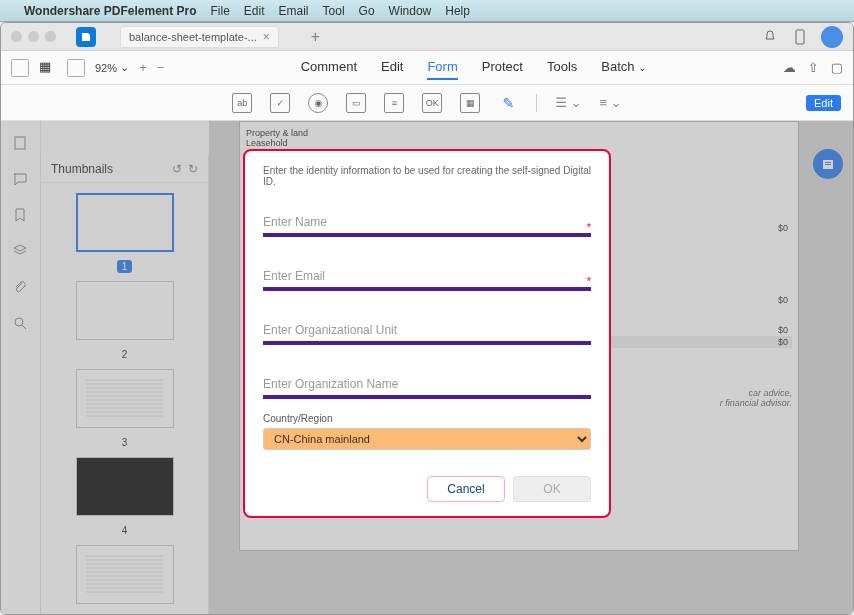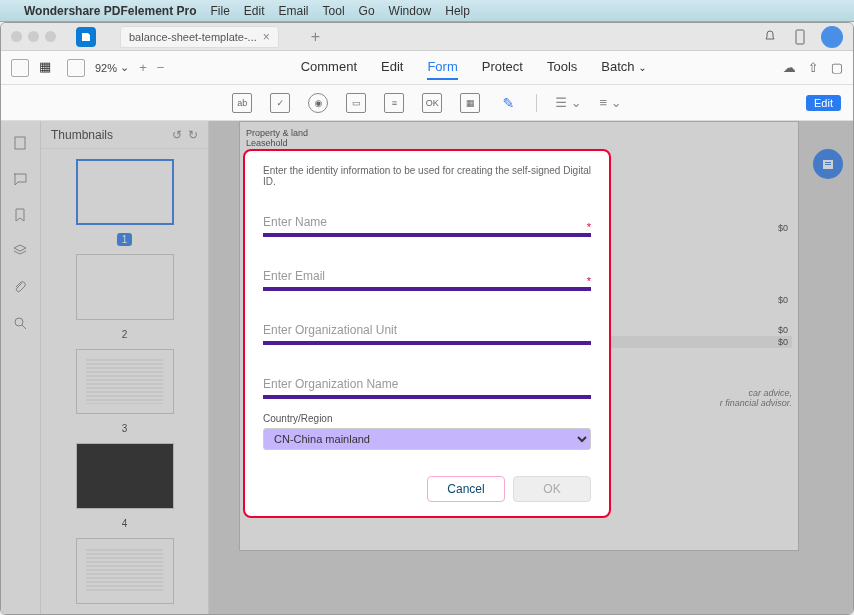--- a/index.html
+++ b/index.html
@@ -40,21 +40,21 @@
     .form-tool { width: 20px; height: 20px; border: 1px solid #888; border-radius: 2px; display: flex; align-items: center; justify-content: center; font-size: 9px; color: #666; }
     .form-tool.radio { border-radius: 50%; }
     .edit-btn { position: absolute; right: 12px; background: #2a7bf0; color: #fff; font-size: 11px; padding: 2px 8px; border-radius: 3px; }
 
     
     .main { flex: 1; display: flex; overflow: hidden; position: relative; }
     .side-icons { width: 40px; background: #fff; border-right: 1px solid #e5e5e5; display: flex; flex-direction: column; align-items: center; gap: 18px; padding-top: 14px; color: #888; font-size: 15px; }
     .side-icons .si { width: 18px; height: 18px; }
 
     
-    .thumbnails-panel { width: 168px; background: #fff; border-right: 1px solid #e5e5e5; display: flex; flex-direction: column; }
+    .thumbnails-panel { width: 168px; background: #fff; border-right: 1px solid #e5e5e5; display: flex; flex-direction: column; margin-top: 34px; }
     .thumb-header { height: 28px; display: flex; align-items: center; justify-content: space-between; padding: 0 10px; font-size: 12px; font-weight: 500; border-bottom: 1px solid #eee; }
     .thumb-header .r { display: flex; gap: 6px; color: #888; }
     .thumb-list { flex: 1; overflow-y: auto; padding: 10px; display: flex; flex-direction: column; align-items: center; gap: 8px; }
     .thumb { width: 98px; height: 67px; background: #fff; border: 1px solid #ccc; display: flex; align-items: center; justify-content: center; font-size: 8px; color: #aaa; }
     .thumb.selected { border: 2px solid #2a7bf0; }
     .thumb-page-num { font-size: 10px; color: #333; background: #fff; padding: 1px 5px; border-radius: 3px; }
     .thumb-page-num.sel { background: #2a7bf0; color: #fff; }
     .thumb.dark { background: #111; }
 
     
@@ -69,21 +69,21 @@
     
     .modal-backdrop { position: absolute; inset: 0; background: rgba(120,120,120,0.35); display: flex; align-items: flex-start; justify-content: center; padding-top: 28px; pointer-events: none; }
     .modal { width: 368px; background: #fff; border: 2px solid #e03; border-radius: 8px; padding: 14px 18px 14px; pointer-events: auto; }
     .modal-title { text-align: center; font-size: 15px; font-weight: 400; margin-bottom: 16px; color: #222; }
     .modal-desc { font-size: 10px; color: #666; margin-bottom: 24px; }
     .input-row { position: relative; margin-bottom: 28px; }
     .input-row input { width: 100%; border: none; border-bottom: 4px solid #4c1d95; padding: 4px 0; font-size: 12px; color: #333; outline: none; background: transparent; }
     .input-row input::placeholder { color: #999; }
     .input-row .req { position: absolute; right: 0; bottom: 4px; color: #e03; font-size: 11px; }
     .field-label { font-size: 10px; color: #555; margin-bottom: 4px; display: block; }
-    .select-row select { width: 100%; border: 1px solid #ccc; border-radius: 3px; padding: 3px 6px; font-size: 11px; color: #333; background: #c4b5fd; }
+    .select-row select { width: 100%; border: 1px solid #ccc; border-radius: 3px; padding: 3px 6px; font-size: 11px; color: #333; background: #fdba74; }
     .modal-buttons { display: flex; justify-content: flex-end; gap: 8px; margin-top: 26px; }
     .modal-buttons button { width: 78px; height: 26px; border-radius: 4px; font-size: 12px; border: 1px solid #f9a8d4; background: #fff; color: #0c4a6e; }
     .modal-buttons button.ok { background: #eee; color: #aaa; border: 1px solid #ddd; }
 
     
     .thumb .fake { width: 80%; height: 50%; background: repeating-linear-gradient(#eee, #eee 2px, #fff 2px, #fff 4px); }
     .thumb .fake-top { width: 80%; height: 10%; background: #2a5; margin-bottom: 2px; }
   </style>
 </head>
 <body>

